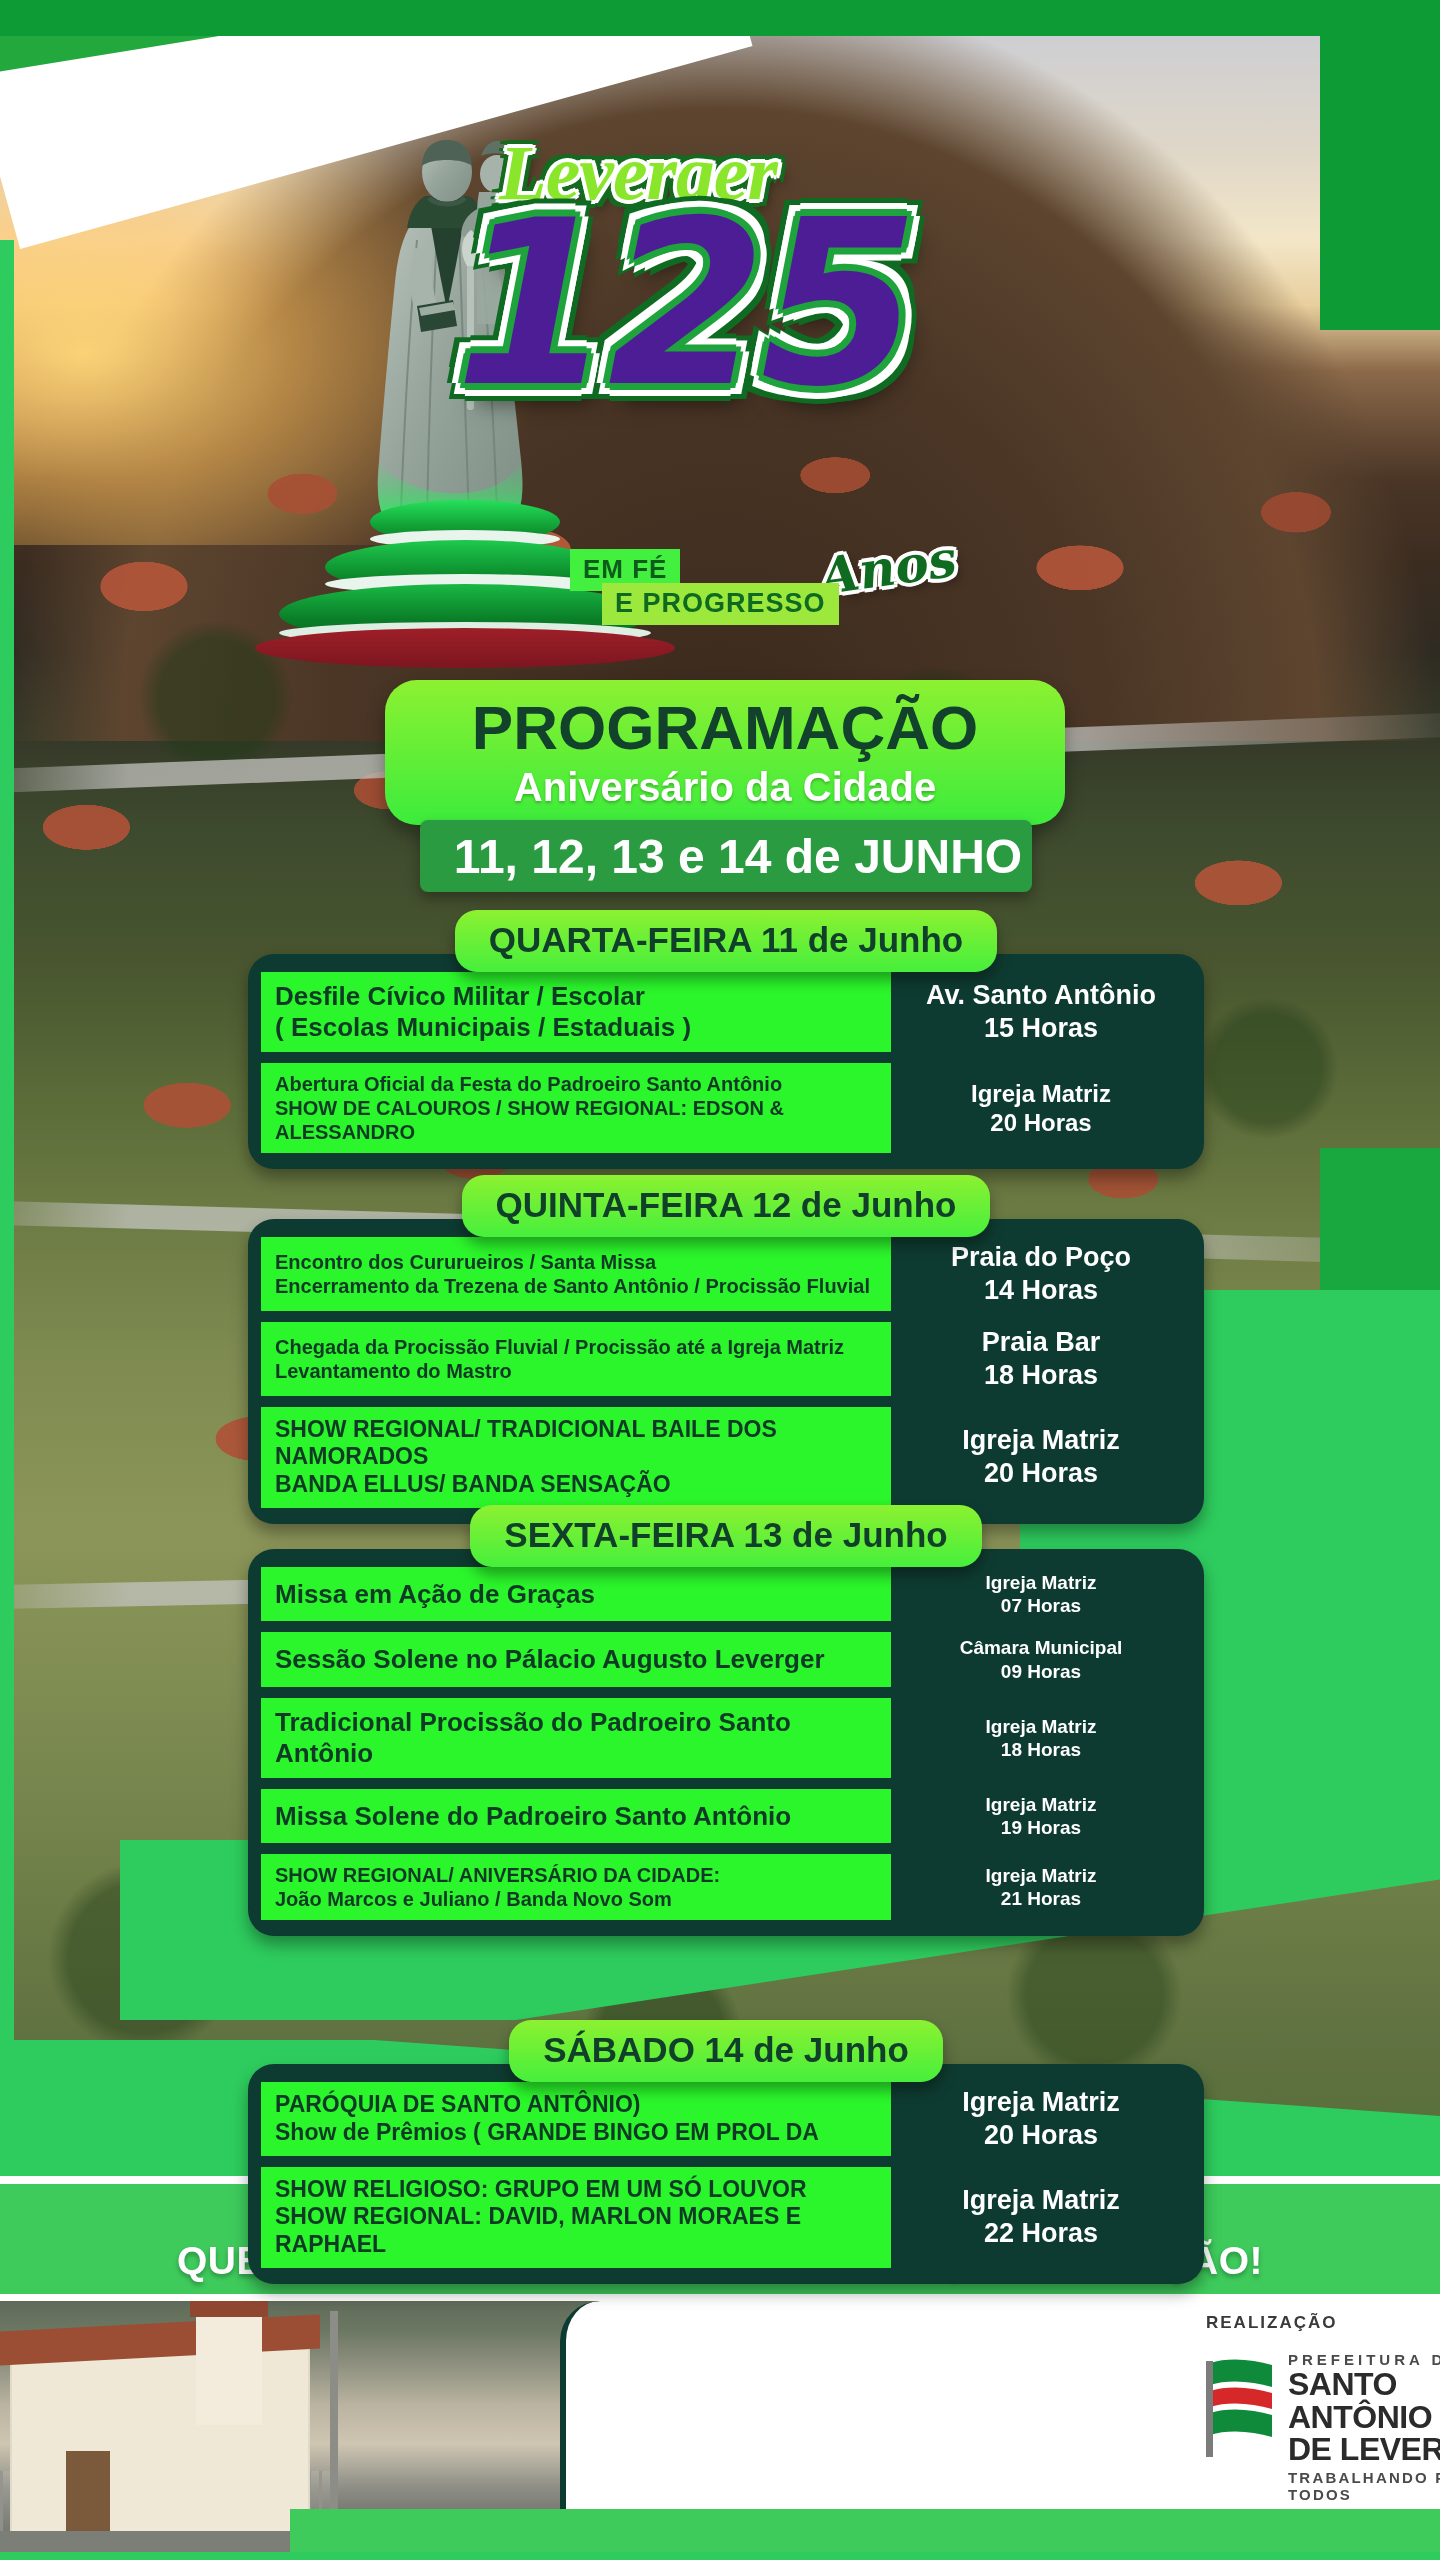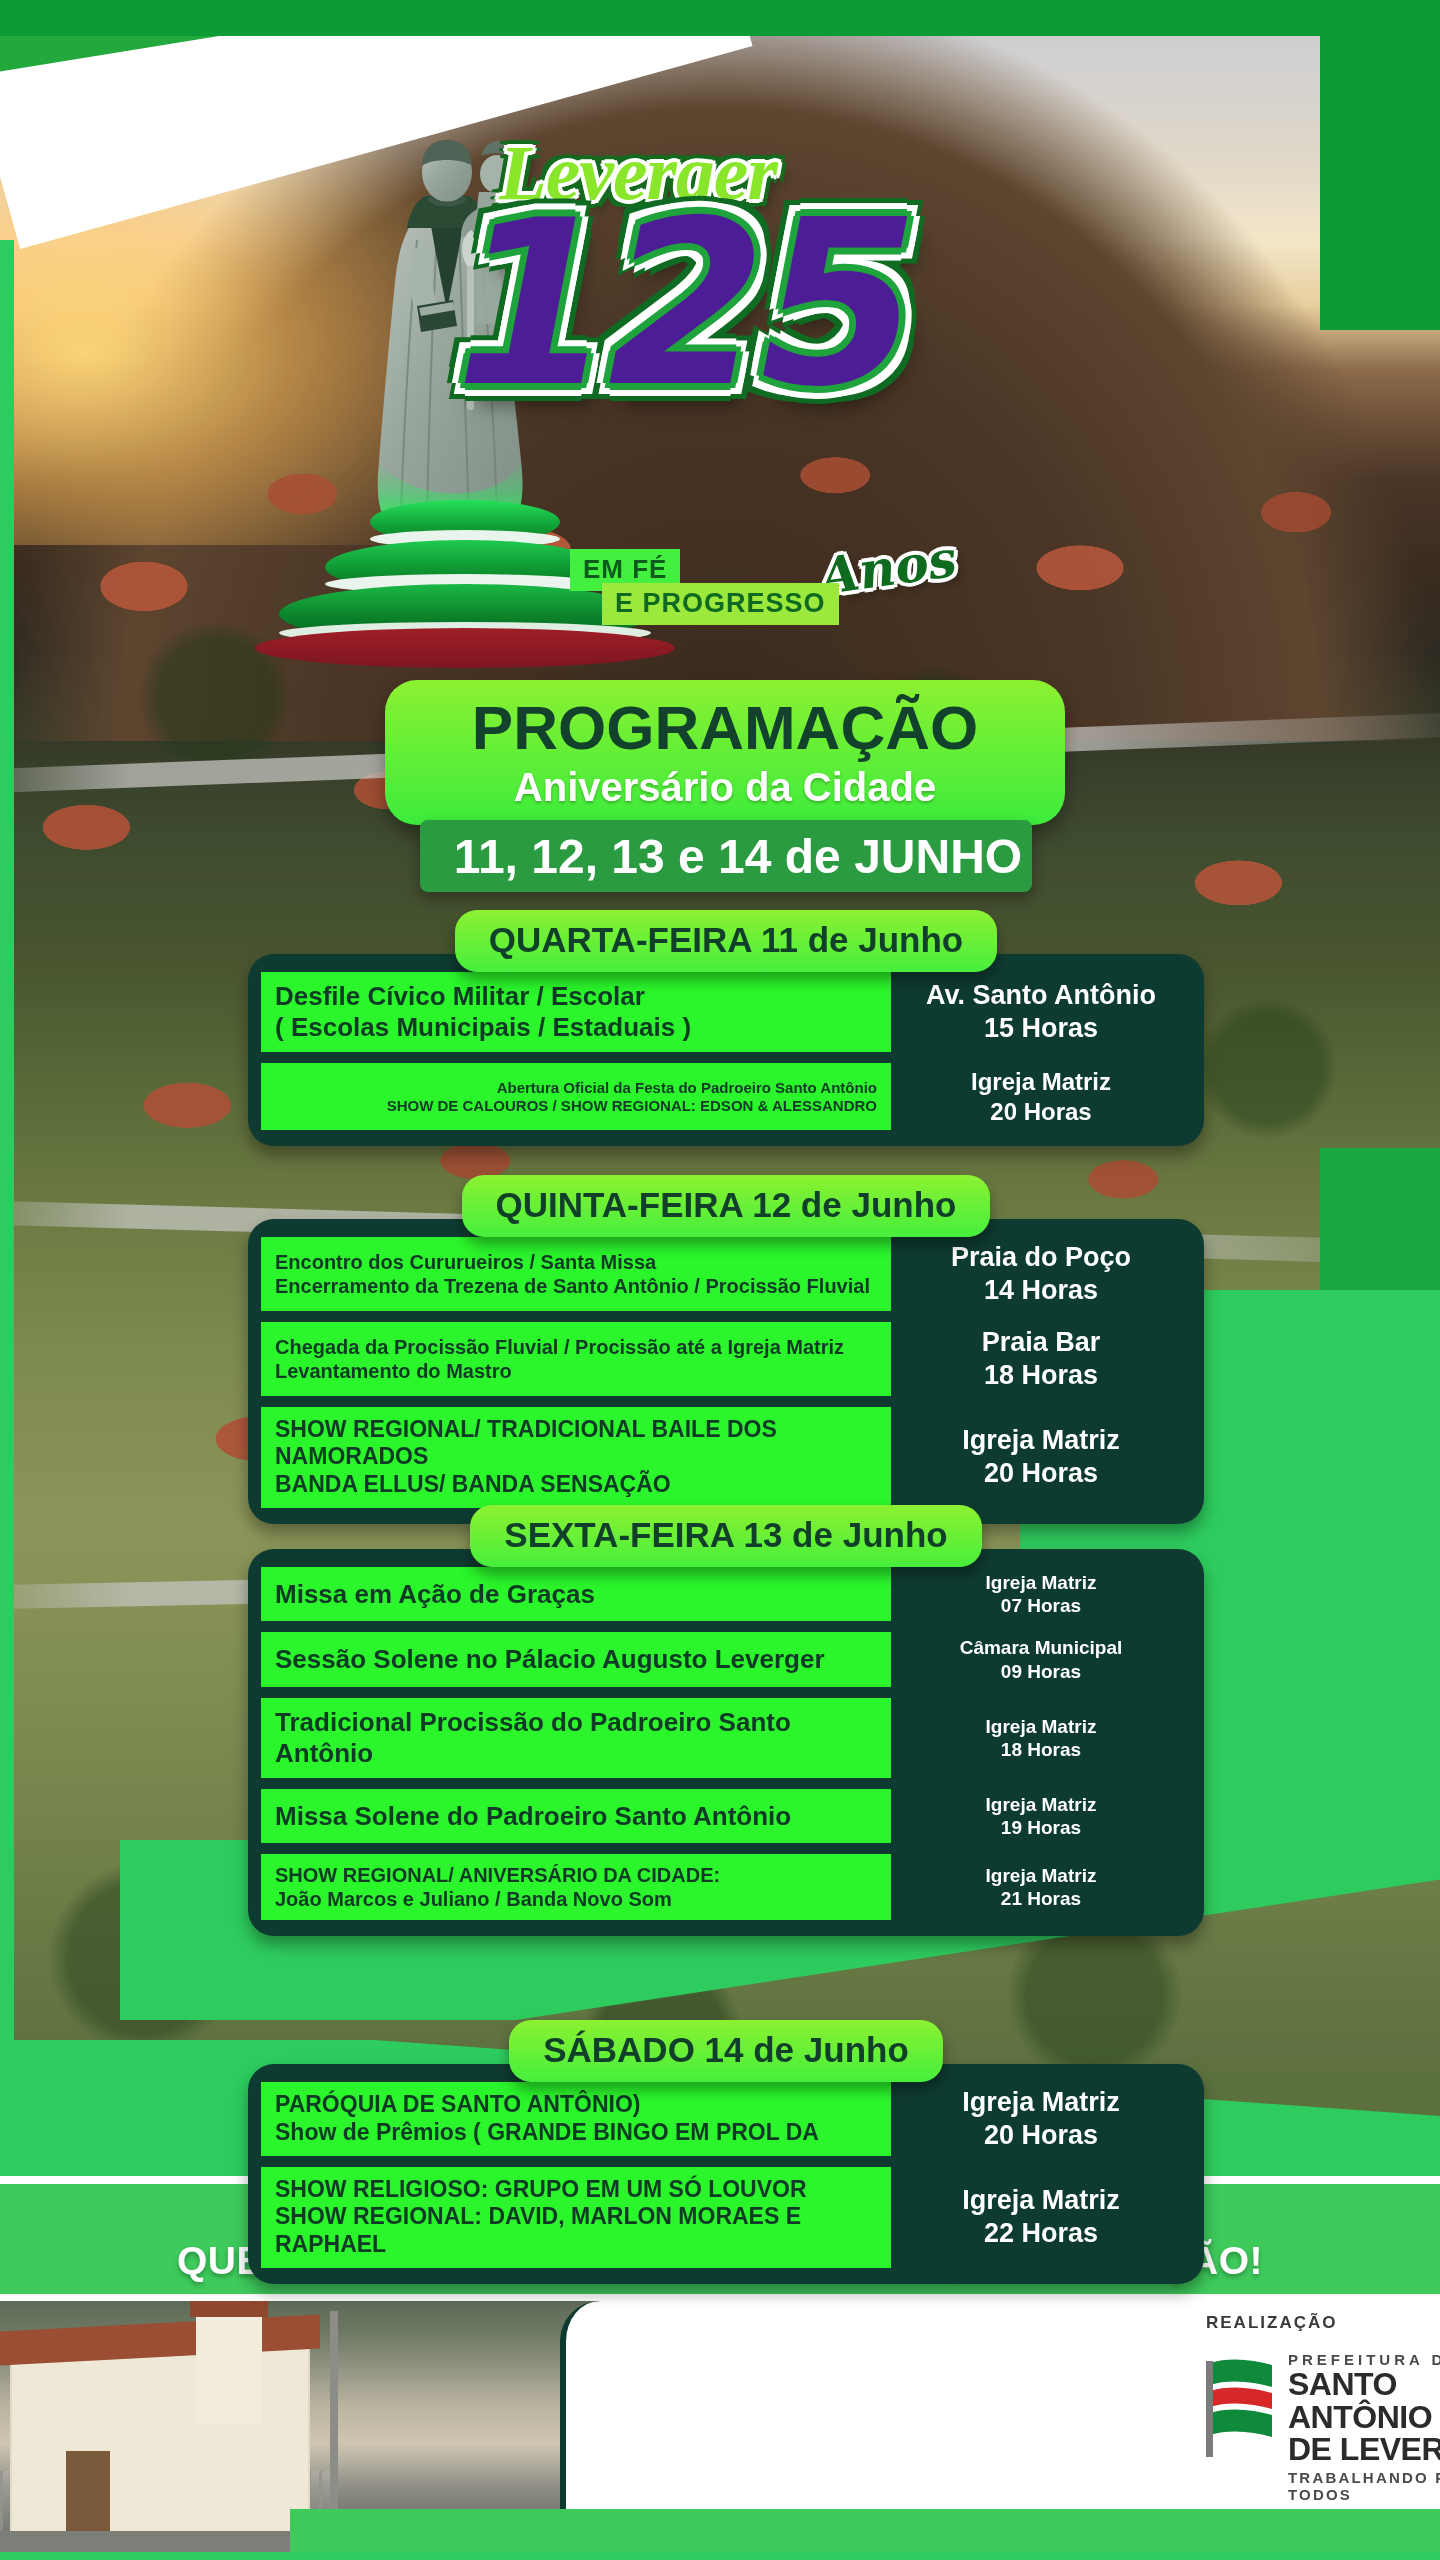--- a/index.html
+++ b/index.html
@@ -260,21 +260,21 @@
     flex:1 1 auto;
     color:#ffffff;
     display:flex; flex-direction:column; align-items:center; justify-content:center;
     text-align:right; line-height:1.22;
     padding:4px 6px;
   }
   
   .s-xl .ln { font-size:26px; font-weight:bold; }
   .s-lg .ln { font-size:23px; font-weight:bold; }
   .s-md .ln { font-size:20px; font-weight:bold; }
-  .s-sm .ln { font-size:15px; font-weight:bold;text-align:right; }
+  .s-sm .ln { font-size:20px; font-weight:bold; }
 
   .r-xl { font-size:27px; font-weight:bold; }
   .r-lg { font-size:24px; font-weight:bold; }
   .r-md { font-size:19px; font-weight:bold; }
 
   
   .cta-rule { position:absolute; left:0; top:2176px; width:1440px; height:8px; background:#ffffff; }
   .cta {
     position:absolute; left:0; top:2184px; width:1440px; height:110px;
     background:#3ecb5c;

